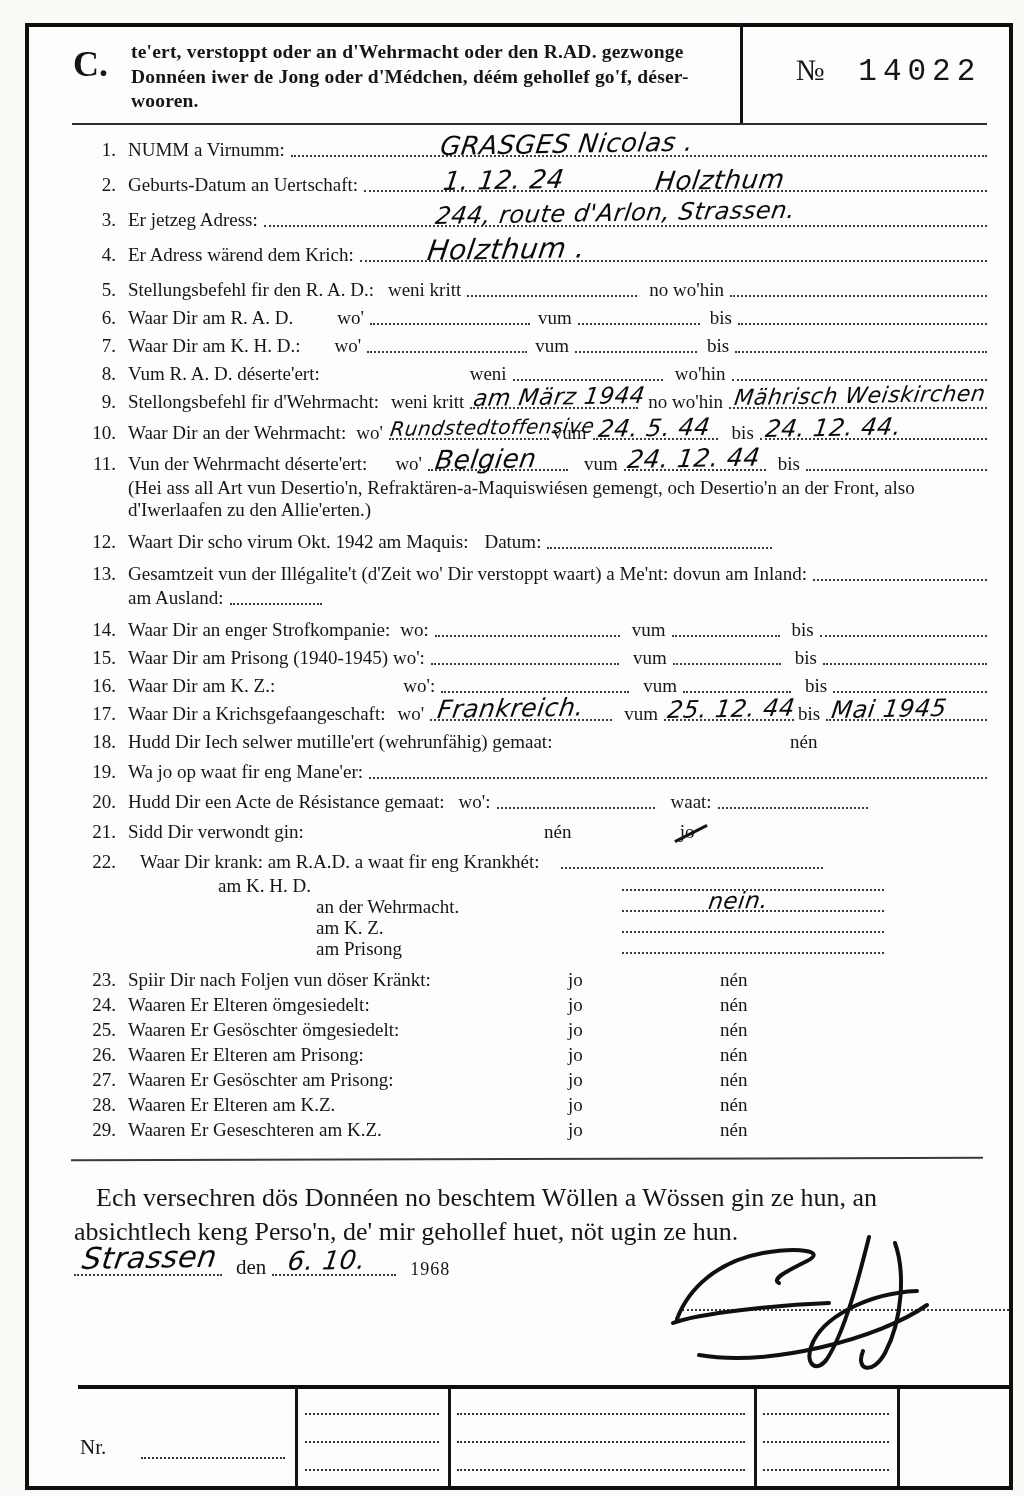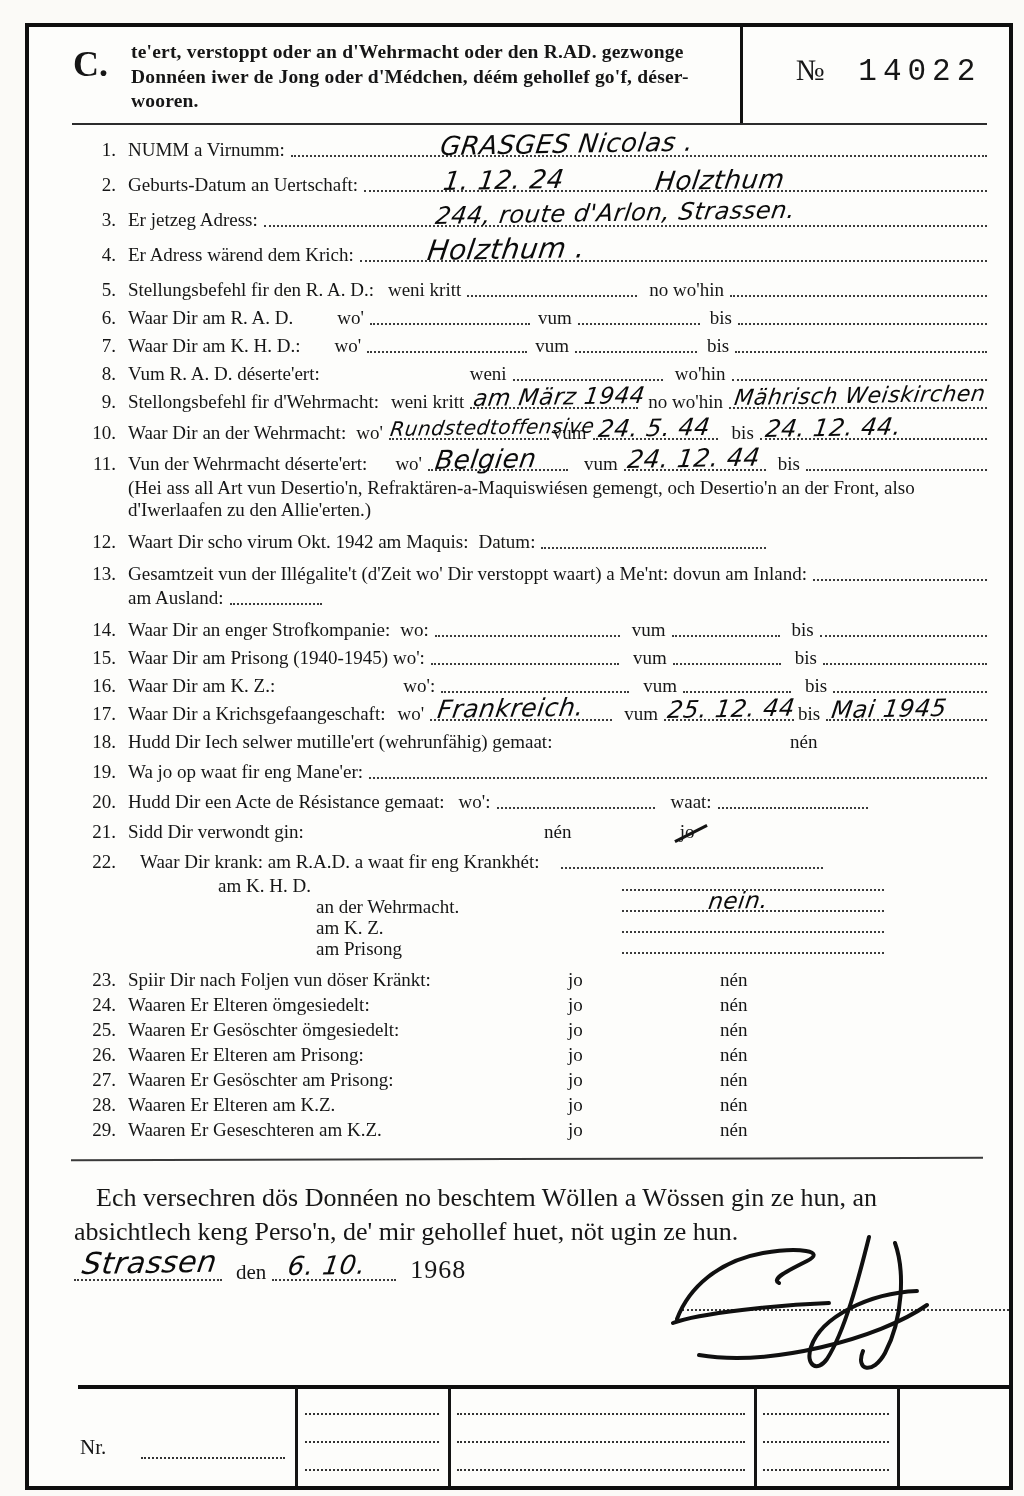--- a/index.html
+++ b/index.html
@@ -193,21 +193,21 @@
         <span style="margin-left:12px;">bis</span>
         <span class="dot grow"></span>
       </div>
       <div class="note">(Hei ass all Art vun Desertio'n, Refraktären-a-Maquiswiésen gemengt, och Desertio'n an der Front, also d'Iwerlaafen zu den Allie'erten.)</div>
     </div>
 
     <div class="g4">
       <div class="frow">
         <span class="n">12.</span>
         <span class="lbl">Waart Dir scho virum Okt. 1942 am Maquis:</span>
-        <span style="margin-left:10px;">Datum:</span>
+        <span style="margin-left:16px;">Datum:</span>
         <span class="dot" style="width:225px;"></span>
       </div>
       <div class="frow" style="margin-bottom:2px;">
         <span class="n">13.</span>
         <span class="lbl">Gesamtzeit vun der Illégalite't (d'Zeit wo' Dir verstoppt waart) a Me'nt: dovun am Inland:</span>
         <span class="dot grow"></span>
       </div>
       <div class="frow">
         <span class="n"></span>
         <span class="lbl">am Ausland:</span>
@@ -372,21 +372,21 @@
   <p class="decl">Ech versechren dös Donnéen no beschtem Wöllen a Wössen gin ze hun, an absichtlech keng Perso'n, de' mir gehollef huet, nöt ugin ze hun.</p>
 
   <div class="dateline">
     <span class="dot" style="width:148px;margin-left:0;">
       <span class="hw" style="left:6px;font-size:30px;">Strassen</span>
     </span>
     <span style="margin-left:14px;font-size:21px;">den</span>
     <span class="dot" style="width:124px;">
       <span class="hw" style="left:14px;font-size:26px;">6. 10.</span>
     </span>
-    <span style="margin-left:14px;font-size:26px;letter-spacing:1px;">1968</span>
+    <span style="margin-left:14px;font-size:18px;letter-spacing:1px;">1968</span>
   </div>
 
   <div class="sig">
     <div class="sig-dots"></div>
     <svg width="330" height="150" viewBox="0 0 330 150">
       <g fill="none" stroke="#101010" stroke-width="4" stroke-linecap="round">
         <path d="M18,92 C30,60 60,34 104,26 C140,20 168,24 148,34 C128,44 112,52 120,56"></path>
         <path d="M14,96 C40,86 120,78 170,76"></path>
         <path d="M210,10 C200,50 186,104 168,132 C158,146 146,138 152,120 C162,90 210,66 258,64"></path>
         <path d="M236,16 C246,44 244,92 226,126 C214,148 196,144 204,124"></path>

